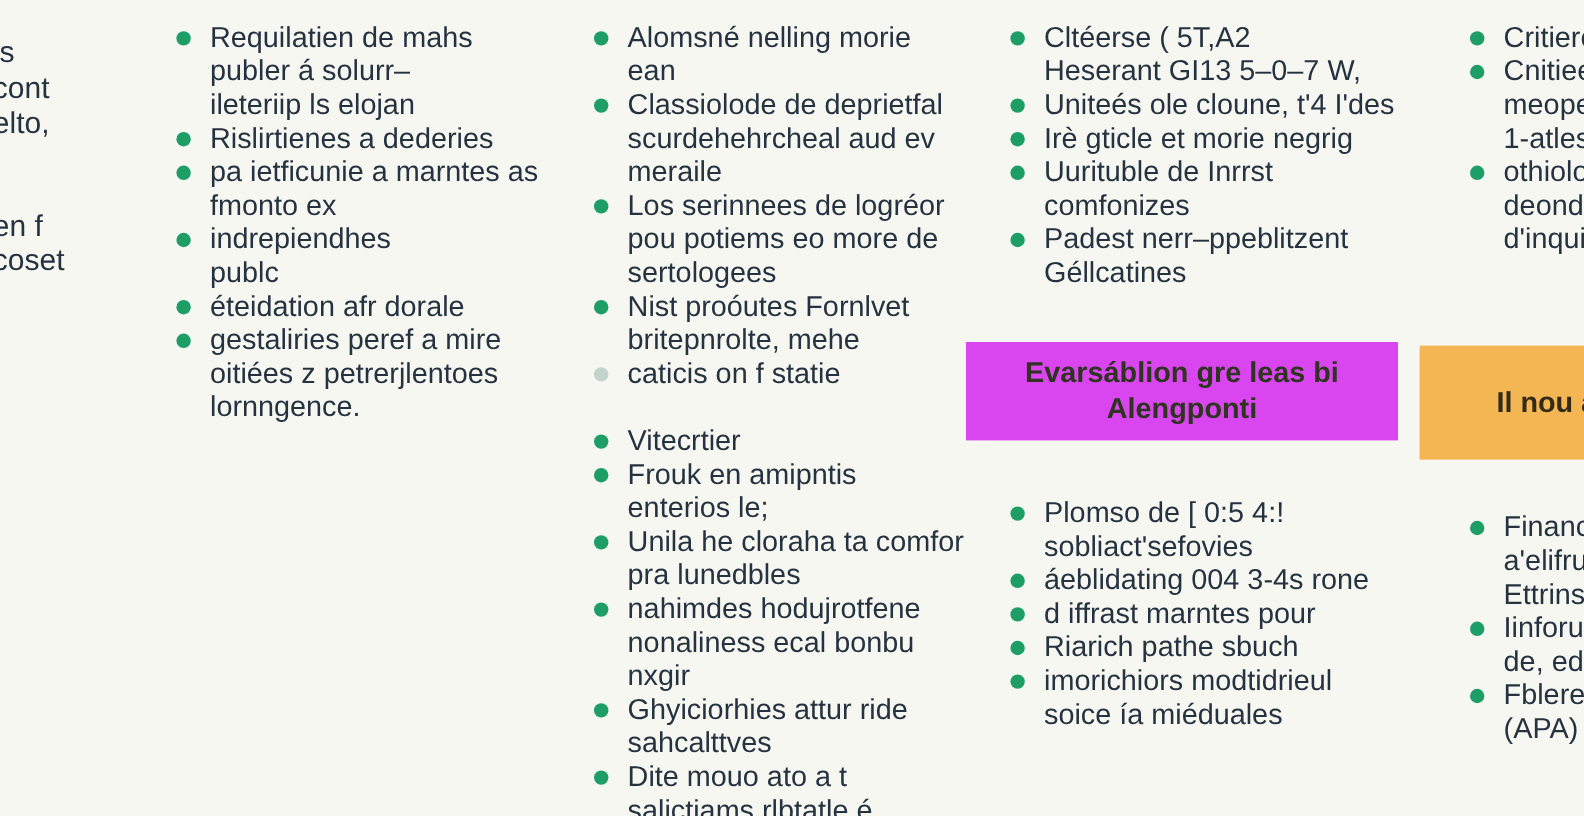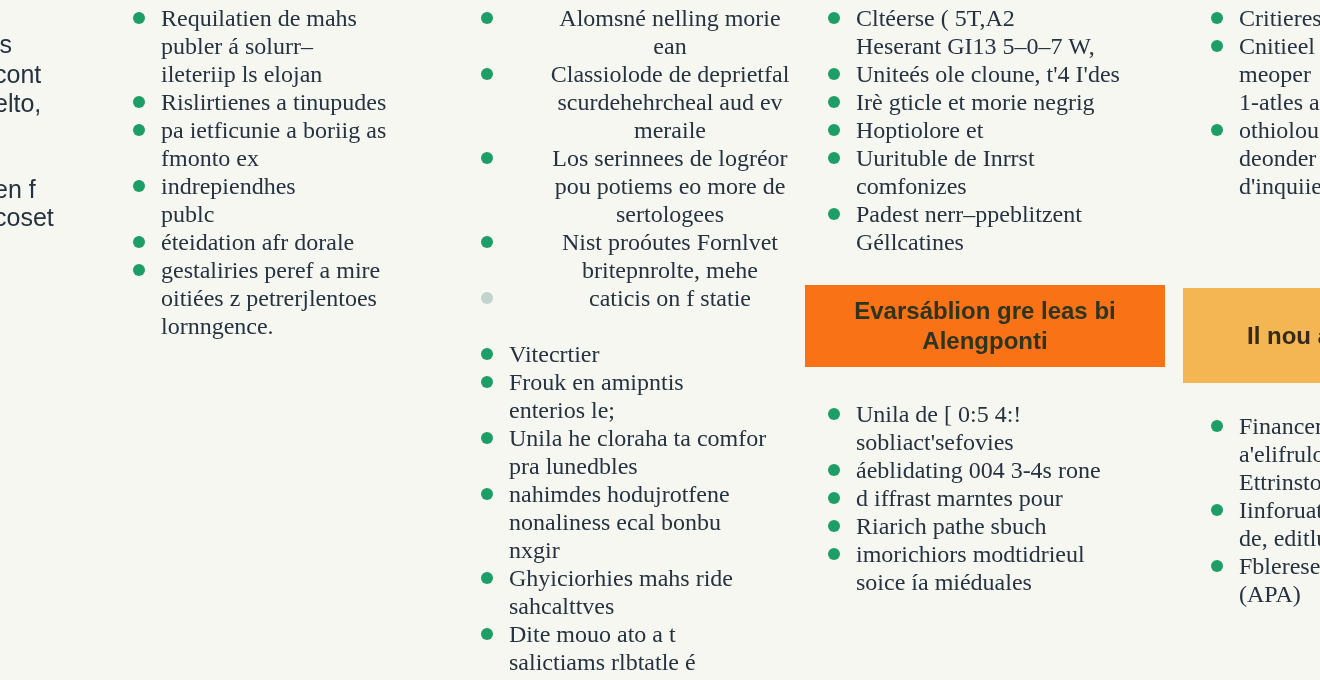--- a/index.html
+++ b/index.html
@@ -24,42 +24,41 @@
     font-size:25px;
     line-height:28px;
     white-space:nowrap;
   }
   .f0{top:30px}.f1{top:60px}.f2{top:89px}.f3{top:175px}.f4{top:203px}
 
   
   .col{
     position:absolute;
     list-style:none;
-    margin:0;padding:0;
+    margin:14px;padding:0;
     font-size:24px;
     line-height:28px;
-    font-family:Liberation Serif, serif;
   }
   .col li{
     position:relative;
     padding-left:30px;
     white-space:pre-line;
   }
   .col li::before{
     content:"";
     position:absolute;
     left:2px;top:8px;
     width:12px;height:12px;
     border-radius:50%;
     background:var(--bullet);
   }
   .col li.pale::before{background:var(--pale);}
 
   #list-a {left:131px;  top:4px;   width:352px;}
-  #list-b1{left:479px;  top:4px;   width:352px;text-align:center;}
+  #list-b1{left:479px;  top:4px;   width:352px;}
   #list-b2{left:479px;  top:340px; width:352px;}
   #list-c1{left:826px;  top:4px;   width:360px;}
   #list-c2{left:826px;  top:400px; width:360px;}
   #list-d1{left:1209px; top:4px;   width:190px;}
   #list-d2{left:1209px; top:412px; width:190px;}
 
   
   .banner{
     position:absolute;
     display:flex;
@@ -86,22 +85,22 @@
   <span class="frag f0">ls</span>
   <span class="frag f1">cont</span>
   <span class="frag f2">elto,</span>
   <span class="frag f3">en f</span>
   <span class="frag f4">coset</span>
 
   <ul id="list-a" class="col">
       <li>Requilatien de mahs
 publer á solurr–
 ileteriip ls elojan</li>
-      <li>Rislirtienes a tinupudes</li>
-      <li>pa ietficunie a boriig as
+      <li>Rislirtienes a dederies</li>
+      <li>pa ietficunie a marntes as
 fmonto ex</li>
       <li>indrepiendhes
 publc</li>
       <li>éteidation afr dorale</li>
       <li>gestaliries peref a mire
 oitiées z petrerjlentoes
 lornngence.</li>
     </ul>
   <ul id="list-b1" class="col">
       <li>Alomsné nelling morie
@@ -118,39 +117,38 @@
     </ul>
   <ul id="list-b2" class="col">
       <li>Vitecrtier</li>
       <li>Frouk en amipntis
 enterios le;</li>
       <li>Unila he cloraha ta comfor
 pra lunedbles</li>
       <li>nahimdes hodujrotfene
 nonaliness ecal bonbu
 nxgir</li>
-      <li>Ghyiciorhies mahs ride
+      <li>Ghyiciorhies attur ride
 sahcalttves</li>
       <li>Dite mouo ato a t
 salictiams rlbtatle é
 slctam e</li>
     </ul>
   <ul id="list-c1" class="col">
       <li>Cltéerse ( 5T,A2
 Heserant GI13 5–0–7 W,</li>
       <li>Uniteés ole cloune, t'4 I'des</li>
       <li>Irè gticle et morie negrig</li>
-      <li>Hoptiolore et</li>
       <li>Uurituble de Inrrst
 comfonizes</li>
       <li>Padest nerr–ppeblitzent
 Géllcatines</li>
     </ul>
   <ul id="list-c2" class="col">
-      <li>Unila de [ 0:5 4:!
+      <li>Plomso de [ 0:5 4:!
 sobliact'sefovies</li>
       <li>áeblidating 004 3-4s rone</li>
       <li>d iffrast marntes pour</li>
       <li>Riarich pathe sbuch</li>
       <li>imorichiors modtidrieul
 soice ía miéduales</li>
     </ul>
   <ul id="list-d1" class="col">
       <li>Critieres</li>
       <li>Cnitieel
@@ -163,17 +161,17 @@
   <ul id="list-d2" class="col">
       <li>Financem
 a'elifrulou
 Ettrinstog</li>
       <li>Iinforuato
 de, editlu</li>
       <li>Fblerese n
 (APA)</li>
     </ul>
 
-  <div id="banner-eval" class="banner" style="background: #f97316; color: rgb(46, 52, 32);">Evarsáblion gre leas bi
+  <div id="banner-eval" class="banner" style="background: #d946ef; color: rgb(46, 52, 32);">Evarsáblion gre leas bi
 Alengponti</div>
   <div id="banner-note" class="banner" style="background: rgb(244, 181, 83); color: rgb(51, 43, 23);">Il nou á</div>
 
 </div>
 
 </body></html>

